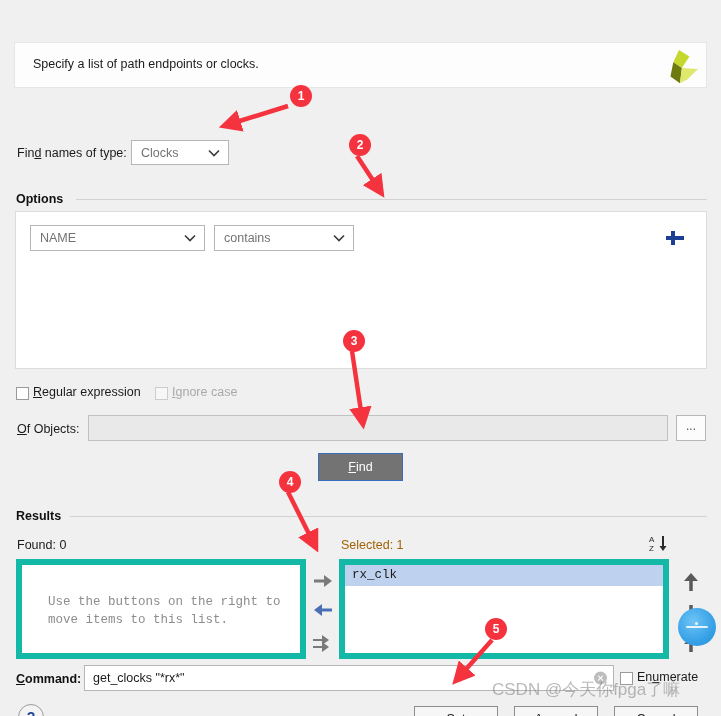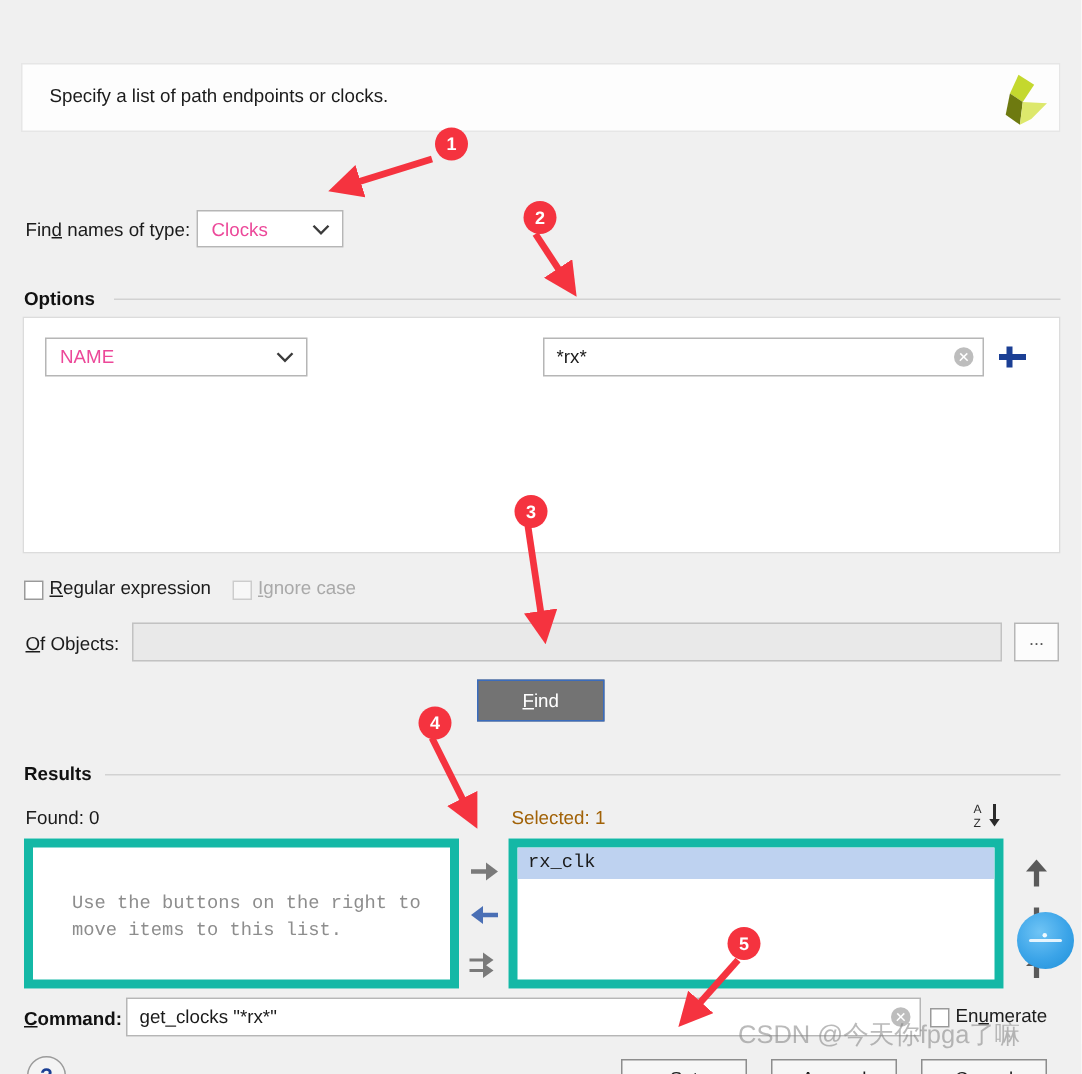--- a/index.html
+++ b/index.html
@@ -97,21 +97,21 @@
     background: #ffffff;
     border: 1px solid #b6b6b6;
     box-sizing: border-box;
     cursor: pointer;
   }
   .combo .cval {
     position: absolute;
     left: 9px; top: 50%;
     transform: translateY(-50%);
     font-size: 12.5px;
-    color: #ec4899;
+    color: #737373;
     white-space: nowrap;
   }
   .combo .carrow {
     position: absolute;
     right: 8px; top: 50%;
     transform: translateY(-50%);
     width: 12px; height: 8px;
   }
 
   #combo-findtype { left: 131px; top: 107px; width: 98px; height: 25px; }
@@ -472,25 +472,27 @@
 
     <div class="options-box"></div>
 
     <div class="combo" id="combo-field">
       <span class="cval">NAME</span>
       <svg class="carrow" viewBox="0 0 12 8">
         <path d="M1 1.5 L6 6.5 L11 1.5" fill="none" stroke="#3b3b3b" stroke-width="1.6"></path>
       </svg>
     </div>
 
-
-    <div class="textfield" id="field-pattern">
-      <span class="tval">*rx*</span>
-      <span class="clear-x"></span>
-    </div>
+    <div class="combo" id="combo-op">
+      <span class="cval">contains</span>
+      <svg class="carrow" viewBox="0 0 12 8">
+        <path d="M1 1.5 L6 6.5 L11 1.5" fill="none" stroke="#3b3b3b" stroke-width="1.6"></path>
+      </svg>
+    </div>
+
 
     <div class="plus-btn"></div>
 
     <div class="cbx cbx-row" id="cbx-regex"></div>
     <div class="cbx-label" id="lbl-regex">
       <span></span><u>R</u><span>egular expression</span>
     </div>
 
     <div class="cbx cbx-row disabled" id="cbx-igncase"></div>
     <div class="cbx-label disabled" id="lbl-igncase">

